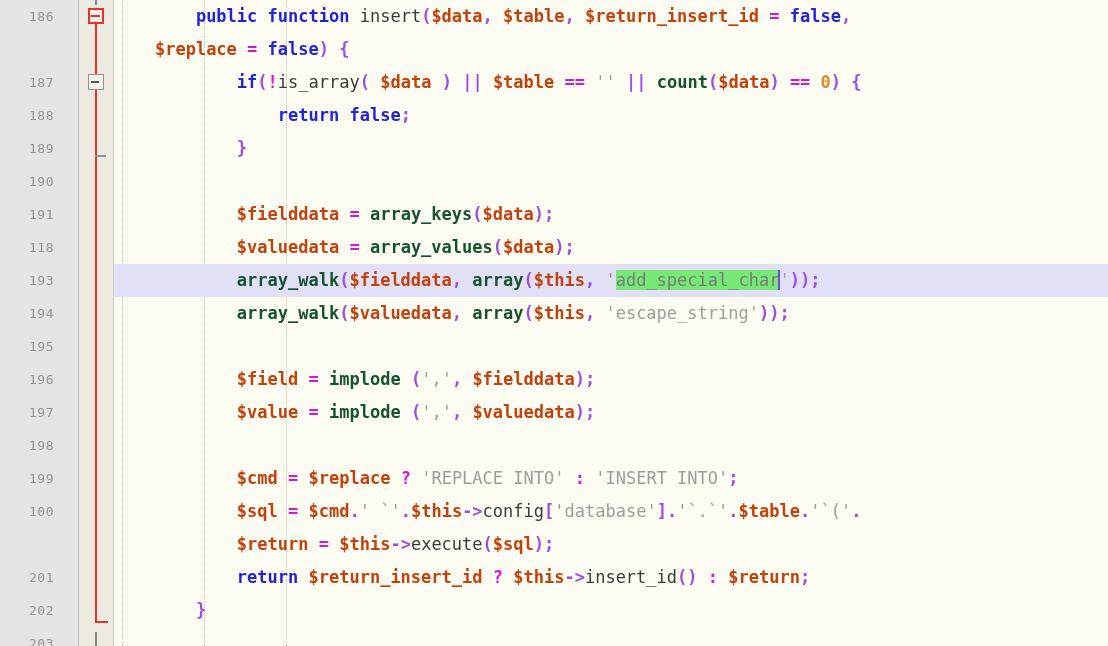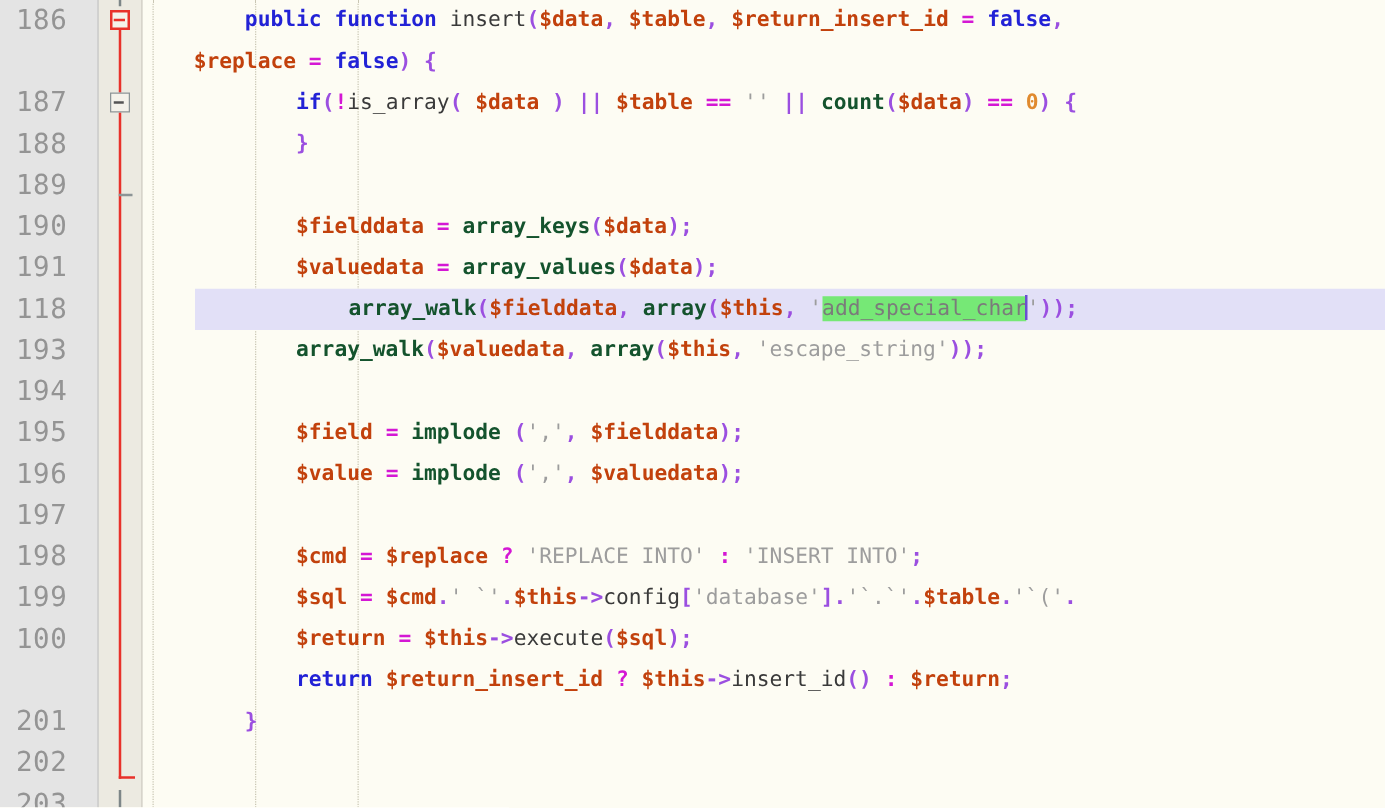--- a/index.html
+++ b/index.html
@@ -36,21 +36,21 @@
     position: absolute;
     left: 0; top: 0;
     width: 66px;
   }
   .lnum {
     height: 33px;
     line-height: 33px;
     text-align: right;
     padding-right: 12px;
     color: #949494;
-    font-size: 22px;
+    font-size: 13px;
     letter-spacing: 0.5px;
     white-space: pre;
   }
   .lnum.blank { color: transparent; }
 
   
   .foldcol {
     position: absolute;
     left: 79px; top: 0; bottom: 0;
     width: 34px;
@@ -129,21 +129,20 @@
   .row {
     position: relative;
     height: 33px;
     line-height: 33px;
     white-space: pre;
     color: #3a3a3a;
     z-index: 2;
   }
   .row.current {
     background: #e2e0f7;
-    margin-left: 42px;
   }
   .row .txt { position: relative; z-index: 2; }
 
   
   .guide {
     position: absolute;
     top: 0;
     bottom: 0;
     width: 1px;
     border-left: 1px dotted #c9c6b4;
@@ -226,20 +225,21 @@
   <div class="code">
 
     <div class="guide" style="left:8px;"></div>
     <div class="guide" style="left:90px;"></div>
     <div class="guide" style="left:172px;"></div>
 
     <div id="code-rows">
         <div class="row"><span class="txt"><span class="plain">        </span><span class="kw">public</span><span class="plain"> </span><span class="kw">function</span><span class="plain"> </span><span class="plain">insert</span><span class="punc">(</span><span class="var">$data</span><span class="punc">,</span><span class="plain"> </span><span class="var">$table</span><span class="punc">,</span><span class="plain"> </span><span class="var">$return_insert_id</span><span class="plain"> </span><span class="op">=</span><span class="plain"> </span><span class="kw">false</span><span class="punc">,</span></span></div>
         <div class="row"><span class="txt"><span class="plain">    </span><span class="var">$replace</span><span class="plain"> </span><span class="op">=</span><span class="plain"> </span><span class="kw">false</span><span class="punc">)</span><span class="plain"> </span><span class="punc">{</span></span></div>
         <div class="row"><span class="txt"><span class="plain">            </span><span class="kw">if</span><span class="punc">(</span><span class="op">!</span><span class="plain">is_array</span><span class="punc">(</span><span class="plain"> </span><span class="var">$data</span><span class="plain"> </span><span class="punc">)</span><span class="plain"> </span><span class="punc">||</span><span class="plain"> </span><span class="var">$table</span><span class="plain"> </span><span class="op">==</span><span class="plain"> </span><span class="str">''</span><span class="plain"> </span><span class="punc">||</span><span class="plain"> </span><span class="fn">count</span><span class="punc">(</span><span class="var">$data</span><span class="punc">)</span><span class="plain"> </span><span class="op">==</span><span class="plain"> </span><span class="num">0</span><span class="punc">)</span><span class="plain"> </span><span class="punc">{</span></span></div>
+        <div class="row"><span class="txt"><span class="plain">                </span><span class="kw">return</span><span class="plain"> </span><span class="kw">false</span><span class="punc">;</span></span></div>
         <div class="row"><span class="txt"><span class="plain">            </span><span class="punc">}</span></span></div>
         <div class="row"><span class="txt">&nbsp;</span></div>
         <div class="row"><span class="txt"><span class="plain">            </span><span class="var">$fielddata</span><span class="plain"> </span><span class="op">=</span><span class="plain"> </span><span class="fn">array_keys</span><span class="punc">(</span><span class="var">$data</span><span class="punc">)</span><span class="punc">;</span></span></div>
         <div class="row"><span class="txt"><span class="plain">            </span><span class="var">$valuedata</span><span class="plain"> </span><span class="op">=</span><span class="plain"> </span><span class="fn">array_values</span><span class="punc">(</span><span class="var">$data</span><span class="punc">)</span><span class="punc">;</span></span></div>
         <div class="row current"><span class="txt"><span class="plain">            </span><span class="fn">array_walk</span><span class="punc">(</span><span class="var">$fielddata</span><span class="punc">,</span><span class="plain"> </span><span class="fn">array</span><span class="punc">(</span><span class="var">$this</span><span class="punc">,</span><span class="plain"> </span><span class="str">'</span><span class="sel">add_special_char</span><span class="caret"></span><span class="str">'</span><span class="punc">)</span><span class="punc">)</span><span class="punc">;</span></span></div>
         <div class="row"><span class="txt"><span class="plain">            </span><span class="fn">array_walk</span><span class="punc">(</span><span class="var">$valuedata</span><span class="punc">,</span><span class="plain"> </span><span class="fn">array</span><span class="punc">(</span><span class="var">$this</span><span class="punc">,</span><span class="plain"> </span><span class="str">'escape_string'</span><span class="punc">)</span><span class="punc">)</span><span class="punc">;</span></span></div>
         <div class="row"><span class="txt">&nbsp;</span></div>
         <div class="row"><span class="txt"><span class="plain">            </span><span class="var">$field</span><span class="plain"> </span><span class="op">=</span><span class="plain"> </span><span class="fn">implode</span><span class="plain"> </span><span class="punc">(</span><span class="str">','</span><span class="punc">,</span><span class="plain"> </span><span class="var">$fielddata</span><span class="punc">)</span><span class="punc">;</span></span></div>
         <div class="row"><span class="txt"><span class="plain">            </span><span class="var">$value</span><span class="plain"> </span><span class="op">=</span><span class="plain"> </span><span class="fn">implode</span><span class="plain"> </span><span class="punc">(</span><span class="str">','</span><span class="punc">,</span><span class="plain"> </span><span class="var">$valuedata</span><span class="punc">)</span><span class="punc">;</span></span></div>
         <div class="row"><span class="txt">&nbsp;</span></div>

